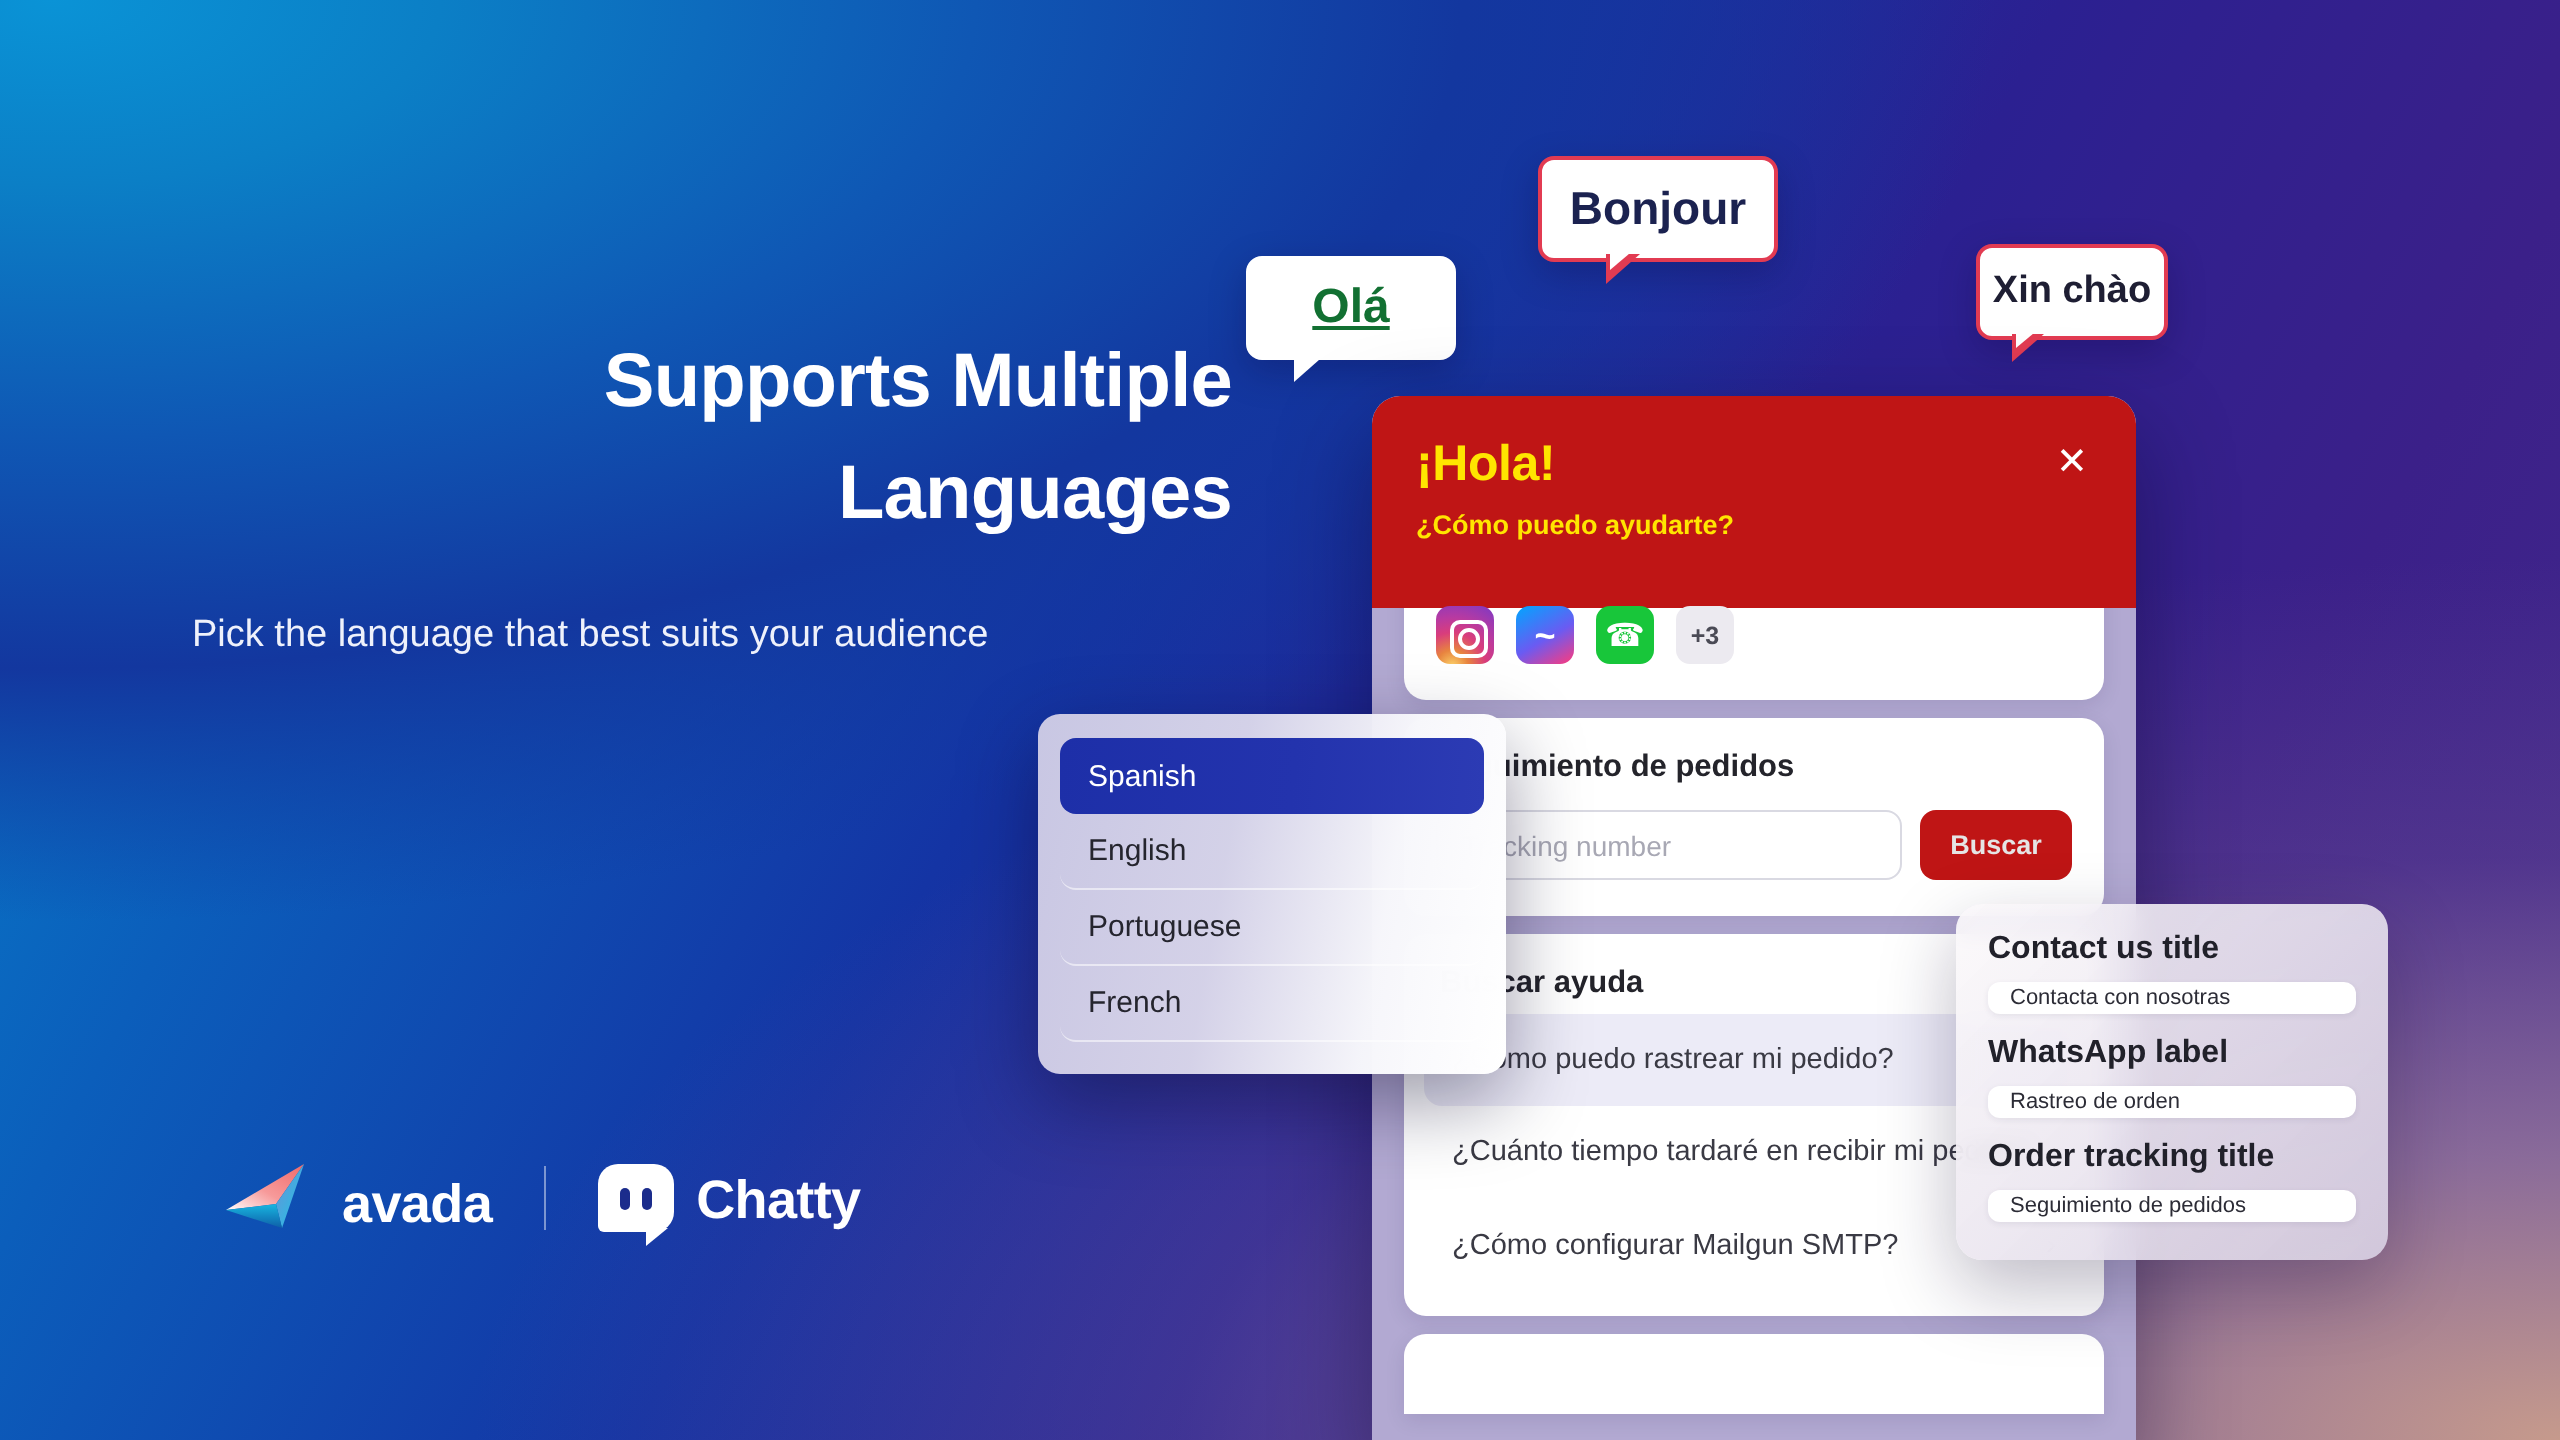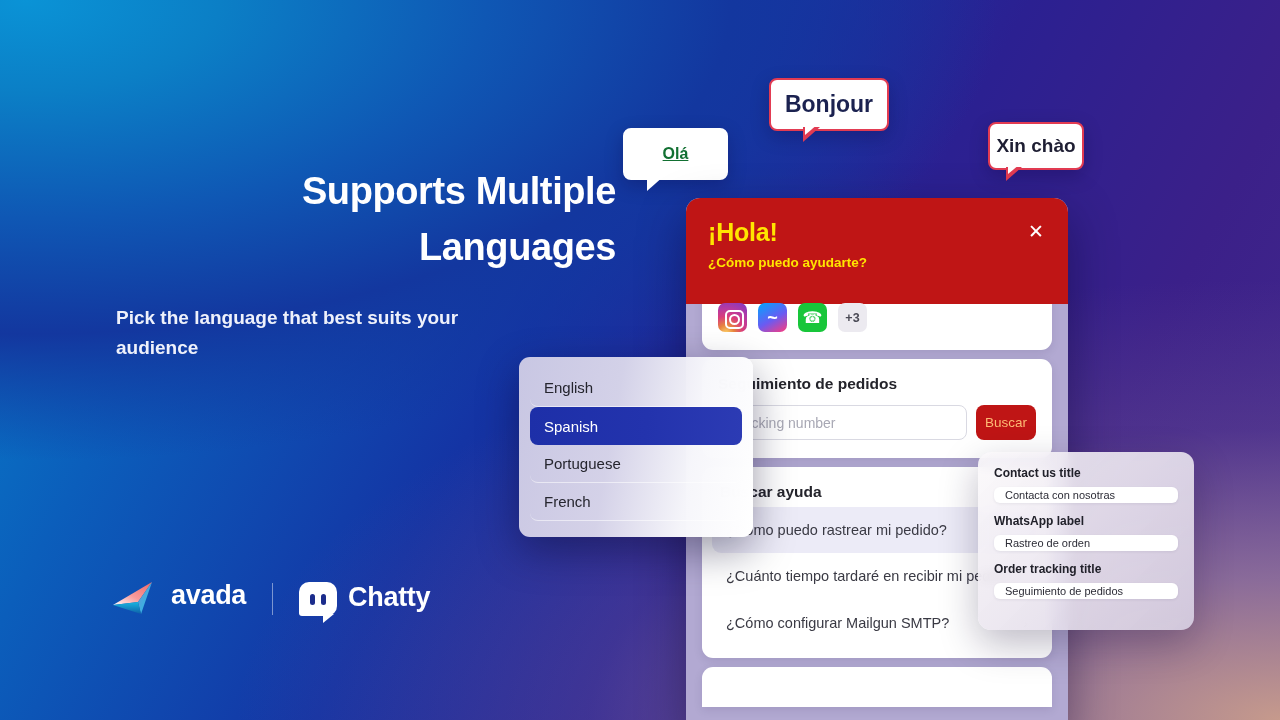--- a/index.html
+++ b/index.html
@@ -25,29 +25,29 @@
     width: 520px;
     color: #ffffff;
     font-size: 38px; font-weight: 700; line-height: 1.48;
     letter-spacing: -0.4px;
     text-align: right;
   }
   #subcopy {
     position: absolute; left: 96px; top: 303px;
     width: 400px;
     color: #eef1fb;
-    font-size: 19px; line-height: 1.58; font-weight: 700; margin-left: 20px;
+    font-size: 19px; line-height: 1.58; font-weight: 400;
   }
 
   
   #brandbar {
     position: absolute; left: 112px; top: 580px;
     display: flex; align-items: center; gap: 18px;
   }
-  .brand-group { display: flex; align-items: flex-start; gap: 11px; }
+  .brand-group { display: flex; align-items: flex-end; gap: 11px; }
   .brand-word { color: #fff; font-size: 27px; font-weight: 600; letter-spacing: -0.3px; }
   .brand-div { width: 1px; height: 32px; background: rgba(255,255,255,0.45); margin: 0 8px; }
   .chatty-bubble {
     width: 38px; height: 34px; background: #fff;
     border-radius: 10px 10px 10px 3px; position: relative;
     display: flex; align-items: center; justify-content: center; gap: 6px;
   }
   .chatty-bubble::after {
     content: ""; position: absolute; right: 3px; bottom: -7px;
     width: 0; height: 0;
@@ -63,21 +63,21 @@
     border-radius: 8px;
     display: flex; align-items: center; justify-content: center;
     font-weight: 600;
     box-shadow: 0 6px 18px rgba(10,5,50,0.25);
   }
   .sbubble .tail {
     position: absolute; bottom: -13px; width: 0; height: 0;
   }
   #bubble-ola {
     left: 623px; top: 128px; width: 105px; height: 52px;
-    color: #127032; font-size: 16px;
+    color: #127032; font-size: 24px;
     border: 2px solid #ffffff;
     text-decoration: underline;
   }
   #bubble-ola .tail {
     left: 22px;
     border-left: 17px solid #fff; border-bottom: 15px solid transparent;
   }
   #bubble-bonjour {
     left: 769px; top: 78px; width: 120px; height: 53px;
     color: #1b2250; font-size: 23px;
@@ -169,22 +169,22 @@
   #card-tracking { padding: 16px 16px 18px 16px; }
   #tracking-title { font-size: 15.5px; font-weight: 700; color: #24242b; }
   #tracking-row { display: flex; gap: 9px; margin-top: 12px; }
   #tracking-input {
     flex: 1; height: 35px; border: 1px solid #d9d9e2; border-radius: 8px;
     padding: 0 12px; font-size: 14px; color: #33333b; outline: none;
     font-family: "Liberation Sans", sans-serif; background:#fff;
   }
   #tracking-input::placeholder { color: #a8a8b4; }
   #tracking-btn {
-    width: 60px; height: 35px; border: none; border-radius: 8px;
-    background: #bf1515; color: #fdba74; font-size: 13.5px; font-weight: 400;
+    width: 76px; height: 35px; border: none; border-radius: 8px;
+    background: #bf1515; color: #e5e5e5; font-size: 13.5px; font-weight: 700;
     cursor: pointer; font-family: "Liberation Sans", sans-serif;
   }
 
   #card-faq { padding: 16px 10px 12px 10px; }
   #faq-title { font-size: 15.5px; font-weight: 700; color: #24242b; padding: 0 8px 6px 8px; }
   .faq-item {
     display: flex; align-items: center; justify-content: space-between;
     padding: 15px 14px; font-size: 14.5px; color: #3a3a44;
     border-radius: 9px; cursor: pointer;
   }
@@ -216,21 +216,21 @@
   
   #settings-panel {
     position: absolute; left: 978px; top: 452px;
     width: 216px; height: 178px;
     border-radius: 13px;
     background: linear-gradient(135deg, rgba(252,250,251,0.88) 0%, rgba(236,231,240,0.90) 45%, rgba(214,206,225,0.92) 100%);
     box-shadow: 0 14px 38px rgba(20,10,50,0.28);
     padding: 14px 16px;
     backdrop-filter: blur(6px);
   }
-  .set-label { font-size: 12px; font-weight: 700; color: #21212a; margin-bottom: 5px; }
+  .set-label { font-size: 16px; font-weight: 700; color: #21212a; margin-bottom: 5px; }
   .set-input {
     width: 100%; height: 16px; background: #fff; border: none;
     border-radius: 6px; padding: 0 11px; font-size: 11px; color: #2c2c36;
     margin-bottom: 11px; outline: none;
     font-family: "Liberation Sans", sans-serif;
     box-shadow: 0 1px 3px rgba(30,20,70,0.08);
   }
 </style>
 </head>
 <body>
@@ -324,22 +324,22 @@
     <div class="faq-item">
       <span>¿Cómo configurar Mailgun SMTP?</span>
       <span class="faq-chev">›</span>
     </div>
   </div>
 
   <div class="wcard" id="card-extra"></div>
 </div>
 
 <div id="lang-dropdown">
+  <div class="lang-item selected">Spanish</div>
   <div class="lang-item">English</div>
-  <div class="lang-item selected">Spanish</div>
   <div class="lang-item">Portuguese</div>
   <div class="lang-item">French</div>
 </div>
 
 <div id="settings-panel">
   <div class="set-label">Contact us title</div>
   <input class="set-input" value="Contacta con nosotras" style="">
   <div class="set-label">WhatsApp label</div>
   <input class="set-input" value="Rastreo de orden" style="">
   <div class="set-label">Order tracking title</div>

